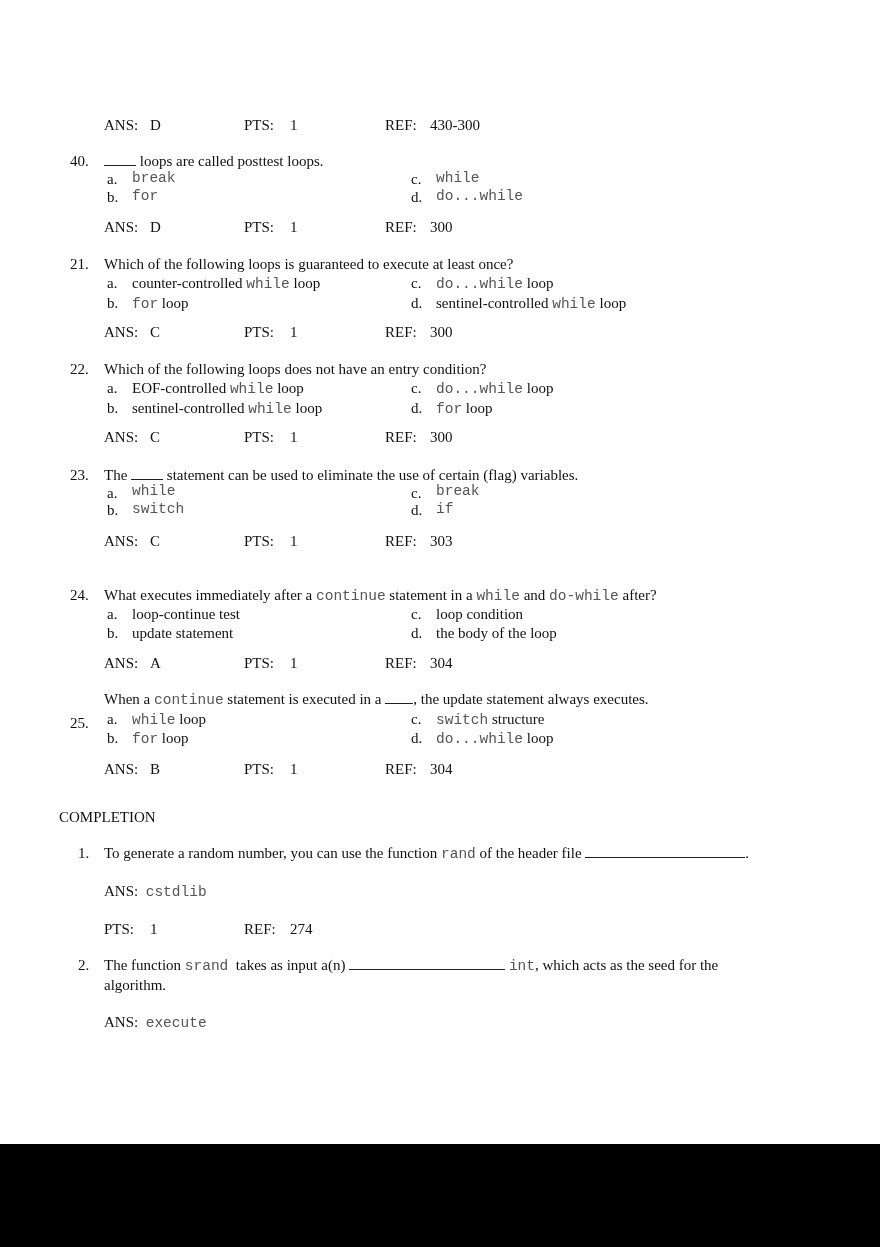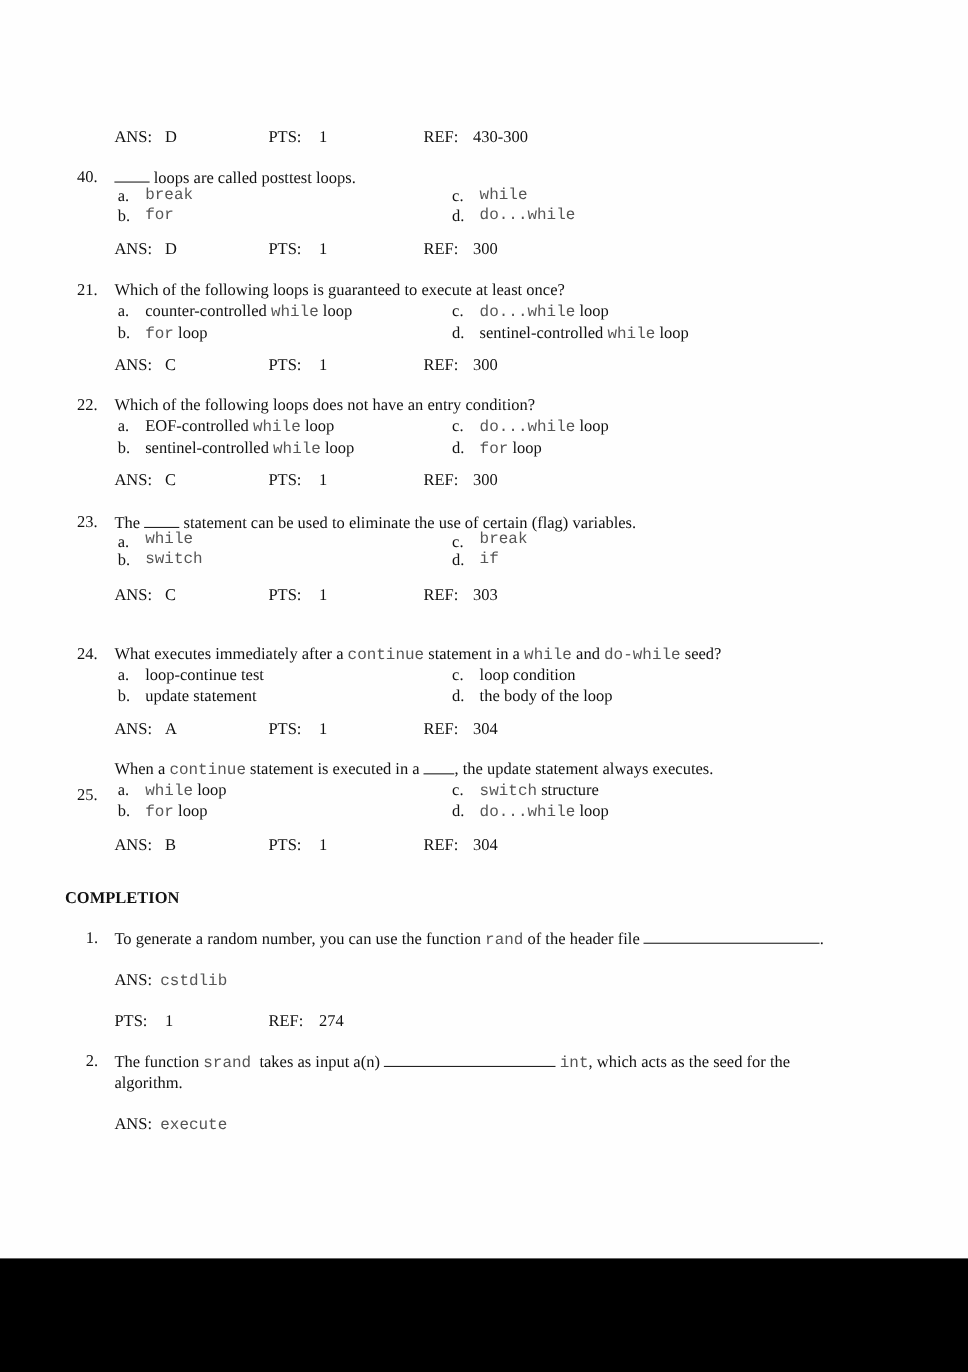--- a/index.html
+++ b/index.html
@@ -5,21 +5,21 @@
   html, body { margin: 0; padding: 0; }
   body {
     width: 880px; height: 1247px; background: #ffffff; position: relative; overflow: hidden;
     font-family: "Liberation Serif", serif; font-size: 15px; color: #111111;
   }
   .page { position: absolute; left: 0; top: 0; width: 880px; height: 1144px; background: #fefefe; }
   .footer-bar { position: absolute; left: 0; top: 1144px; width: 880px; height: 103px; background: #000000; }
   .abs { position: absolute; white-space: nowrap; line-height: 18px; }
   .mono { font-family: "Liberation Mono", monospace; color: #555555; font-size: 14.5px; }
   .blank { display: inline-block; border-bottom: 1px solid #222; height: 13px; vertical-align: baseline; }
-  .heading { font-weight: bold; }
+  .heading { font-weight: normal; }
 </style>
 </head>
 <body>
 
 <div class="page">
 
   <div>
     <span class="abs" style="left:104px;top:116px">ANS:</span>
     <span class="abs" style="left:150px;top:116px">D</span>
     <span class="abs" style="left:244px;top:116px">PTS:</span>
@@ -103,21 +103,21 @@
     <span class="abs" style="left:104px;top:532px">ANS:</span>
     <span class="abs" style="left:150px;top:532px">C</span>
     <span class="abs" style="left:244px;top:532px">PTS:</span>
     <span class="abs" style="left:290px;top:532px">1</span>
     <span class="abs" style="left:385px;top:532px">REF:</span>
     <span class="abs" style="left:430px;top:532px">303</span>
   </div>
 
   <div>
     <span class="abs" style="left:70px;top:586px">24.</span>
-    <span class="abs" style="left:104px;top:586px"><span>What executes immediately after a</span> <span class="mono">continue</span> <span>statement in a</span> <span class="mono">while</span> <span>and</span> <span class="mono">do-while</span> <span>seed?</span></span>
+    <span class="abs" style="left:104px;top:586px"><span>What executes immediately after a</span> <span class="mono">continue</span> <span>statement in a</span> <span class="mono">while</span> <span>and</span> <span class="mono">do-while</span> <span>after?</span></span>
     <span class="abs" style="left:107px;top:605px">a.</span>
     <span class="abs" style="left:132px;top:605px">loop-continue test</span>
     <span class="abs" style="left:107px;top:624px">b.</span>
     <span class="abs" style="left:132px;top:624px">update statement</span>
     <span class="abs" style="left:411px;top:605px">c.</span>
     <span class="abs" style="left:436px;top:605px">loop condition</span>
     <span class="abs" style="left:411px;top:624px">d.</span>
     <span class="abs" style="left:436px;top:624px">the body of the loop</span>
 
     <span class="abs" style="left:104px;top:654px">ANS:</span>

